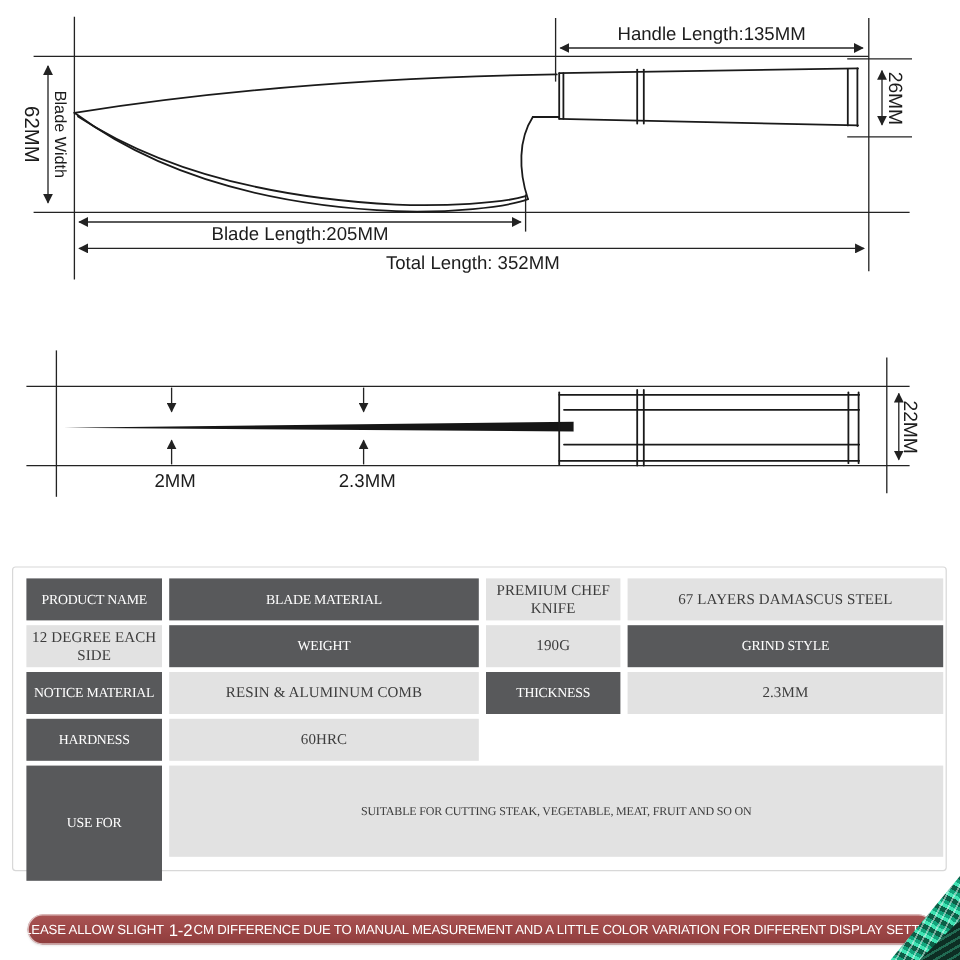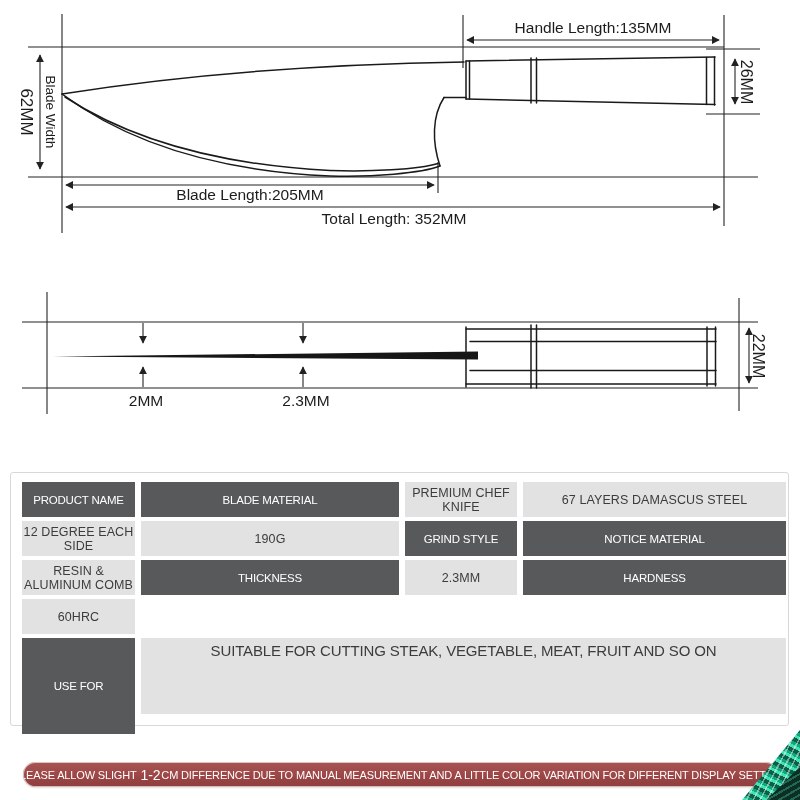--- a/index.html
+++ b/index.html
@@ -15,35 +15,35 @@
   
   .spec-panel{
     position:absolute;left:10px;top:472px;width:779px;height:254px;
     background:#ffffff;border:1px solid #d8d8d8;border-radius:3px;
     box-sizing:border-box;padding:9px 0 0 11px;
   }
   .spec-grid{
     display:grid;
     grid-template-columns:113px 258px 112px 263px;
     grid-auto-rows:35px;
-    column-gap:6px;row-gap:4px;
+    column-gap:6px;row-gap:4px;font-family:Liberation Serif, serif;
   }
   .cell{display:flex;align-items:center;justify-content:center;text-align:center;}
   .cell.label{
     background:#58595b;color:#ffffff;font-size:11.5px;letter-spacing:-0.2px;
     white-space:nowrap;overflow:hidden;
   }
   .cell.value{
     background:#e2e2e2;color:#3c3c3c;font-size:12.5px;letter-spacing:0.1px;
   }
   .cell.usefor-label{grid-row:5;grid-column:1;height:96px;}
   .cell.usefor-value{
     grid-row:5;grid-column:2 / span 3;height:76px;
-    flex-direction:column;justify-content:flex-start;gap:2px;
-    font-size:15px;line-height:25px;letter-spacing:-0.15px;
+    flex-direction:column;justify-content:center;gap:2px;
+    font-size:10px;line-height:25px;letter-spacing:-0.15px;
   }
 
   
   .banner{
     position:absolute;left:23px;top:762px;width:755px;height:25px;
     border-radius:13px;
     background:linear-gradient(#a95454 0%, #9c4646 55%, #8e3d3d 100%);
     box-shadow:inset 0 0 0 1px rgba(255,255,255,0.65), 0 1px 2px rgba(0,0,0,0.12);
     display:flex;align-items:center;justify-content:center;
     color:#ffffff;white-space:nowrap;overflow:hidden;
@@ -153,20 +153,21 @@
 
 <div class="spec-panel">
   <div class="spec-grid">
 
     <div class="cell label">PRODUCT NAME</div>
     <div class="cell label">BLADE MATERIAL</div>
     <div class="cell value">PREMIUM CHEF KNIFE</div>
     <div class="cell value">67 LAYERS DAMASCUS STEEL</div>
 
     <div class="cell value">12 DEGREE EACH SIDE</div>
+    <div class="cell label">WEIGHT</div>
     <div class="cell value">190G</div>
 
     <div class="cell label">GRIND STYLE</div>
     <div class="cell label">NOTICE MATERIAL</div>
     <div class="cell value">RESIN &amp; ALUMINUM COMB</div>
 
     <div class="cell label">THICKNESS</div>
     <div class="cell value">2.3MM</div>
     <div class="cell label">HARDNESS</div>
     <div class="cell value">60HRC</div>

